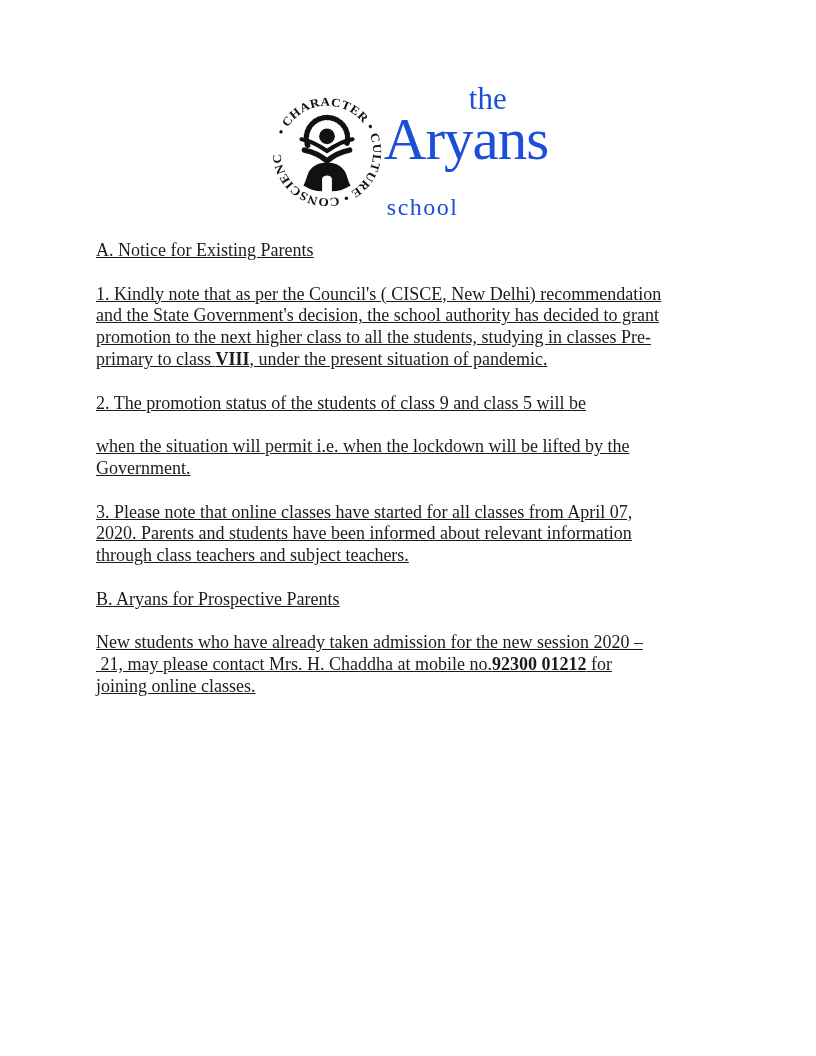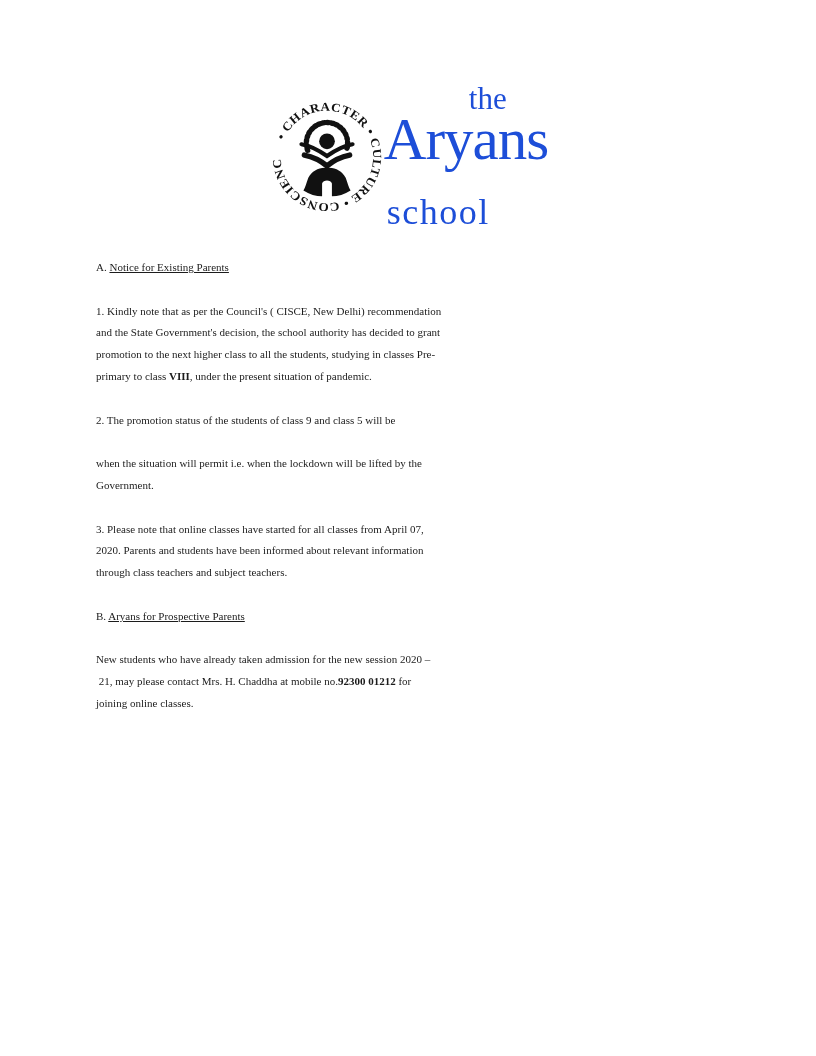--- a/index.html
+++ b/index.html
@@ -36,30 +36,31 @@
 
   .wordmark {
     margin-left: -2px;
     display: flex;
     flex-direction: column;
     align-items: flex-start;
     color: #1d4ed8;
   }
   .wm-the    { font-size: 31px; line-height: 0.85; margin-left: 85px; }
   .wm-aryans { font-size: 59px; line-height: 0.92; letter-spacing: -1px; }
-  .wm-school { font-size: 36px; line-height: 0.82; margin-left: 3px; letter-spacing: 1.5px; margin-top: 31px; }
+  .wm-school { font-size: 24px; line-height: 0.82; margin-left: 3px; letter-spacing: 1.5px; margin-top: 31px; }
 
   
   .notice-body {
     position: absolute;
     left: 96px;
-    top: 257px;
+    top: 240px;
     width: 640px;
-    font-size: 11px;
+    font-size: 18px;
     line-height: 21.8px;
+    text-decoration: underline;
   }
   .block { margin: 0 0 21.8px 0; }
   .underline { text-decoration: underline; }
   .bold { font-weight: bold; }
 </style>
 </head>
 <body>
 
 <div class="page">
 

